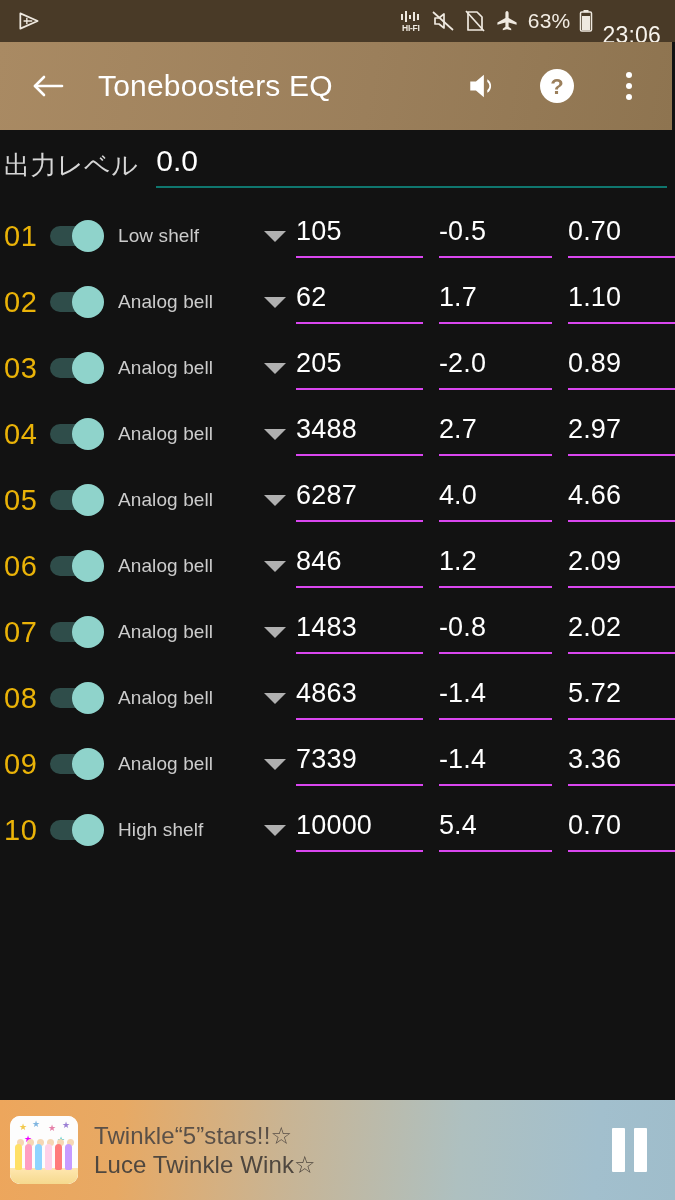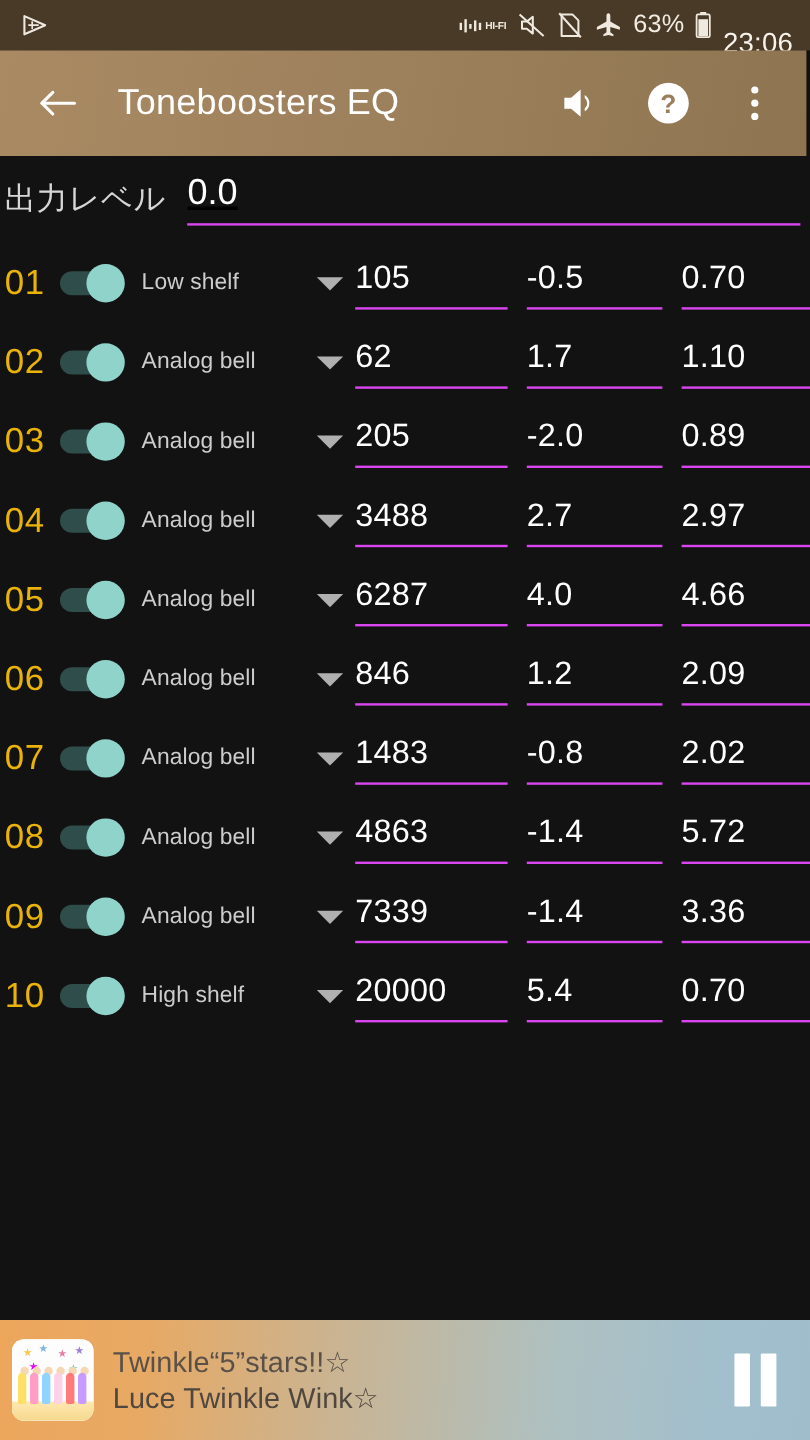--- a/index.html
+++ b/index.html
@@ -17,21 +17,21 @@
     background: #493a27;
     display: flex; align-items: center;
     padding: 0 14px 0 16px;
   }
   .sb-left { display: flex; align-items: center; }
   .sb-right { margin-left: auto; display: flex; align-items: center; gap: 9px; }
   .sb-icon { color: #efe9e0; display: inline-flex; align-items: center; justify-content: center; }
   .sb-text { color: #f2ece3; font-size: 21px; letter-spacing: 0.2px; }
   .sb-time { color: #f7f3ec; font-size: 23px; letter-spacing: 0.2px; margin-top: 28px; }
   .hifi {
-    display:flex; flex-direction:row; align-items:center; justify-content:center;
+    display:flex; flex-direction:column; align-items:center; justify-content:center;
     line-height:1;
   }
   .hifi-label { font-size: 8.5px; font-weight: bold; color:#efe9e0; letter-spacing: -0.3px; margin-top:1px;}
 
   
   .toolbar {
     position: absolute; top: 42px; left: 0; width: 672px; height: 88px;
     background: linear-gradient(100deg, #a98a63 0%, #9b7f5b 55%, #8e7450 100%);
     display: flex; align-items: center;
     padding: 0 22px 0 26px;
@@ -51,22 +51,22 @@
   .outlevel {
     position: absolute; top: 130px; left: 0; width: 675px; height: 70px;
     display: flex; align-items: center; padding: 0 8px 0 4px;
   }
   .outlevel-label {
     color: #d6d6d6; font-size: 26px; letter-spacing: 0.5px;
     white-space: nowrap;
   }
   .outlevel-field {
     flex: 1; margin-left: 18px; position: relative; height: 46px;
-    border-bottom: 2px solid #d946ef;
-    display: flex; align-items: flex-start; text-decoration: underline;
+    border-bottom: 2px solid #0f766e;
+    display: flex; align-items: flex-start;
   }
   .outlevel-value { color: #ffffff; font-size: 30px; line-height: 38px; }
 
   
   .bands { position: absolute; top: 203px; left: 0; width: 675px; }
   .band-row {
     position: relative; height: 66px;
     display: flex; align-items: center;
     padding-left: 4px;
   }
@@ -413,21 +413,21 @@
         <div class="band-num">10</div>
         <div class="toggle">
           <span class="track"></span>
           <span class="thumb"></span>
         </div>
         <div class="band-type">High shelf</div>
         <div class="caret">
           <span></span>
         </div>
         <div class="numfield freq">
-          <span>20000</span>
+          <span>10000</span>
         </div>
         <div class="numfield gain">
           <span>5.4</span>
         </div>
         <div class="numfield q">
           <span>0.70</span>
         </div>
       </div>
     </div>
 

